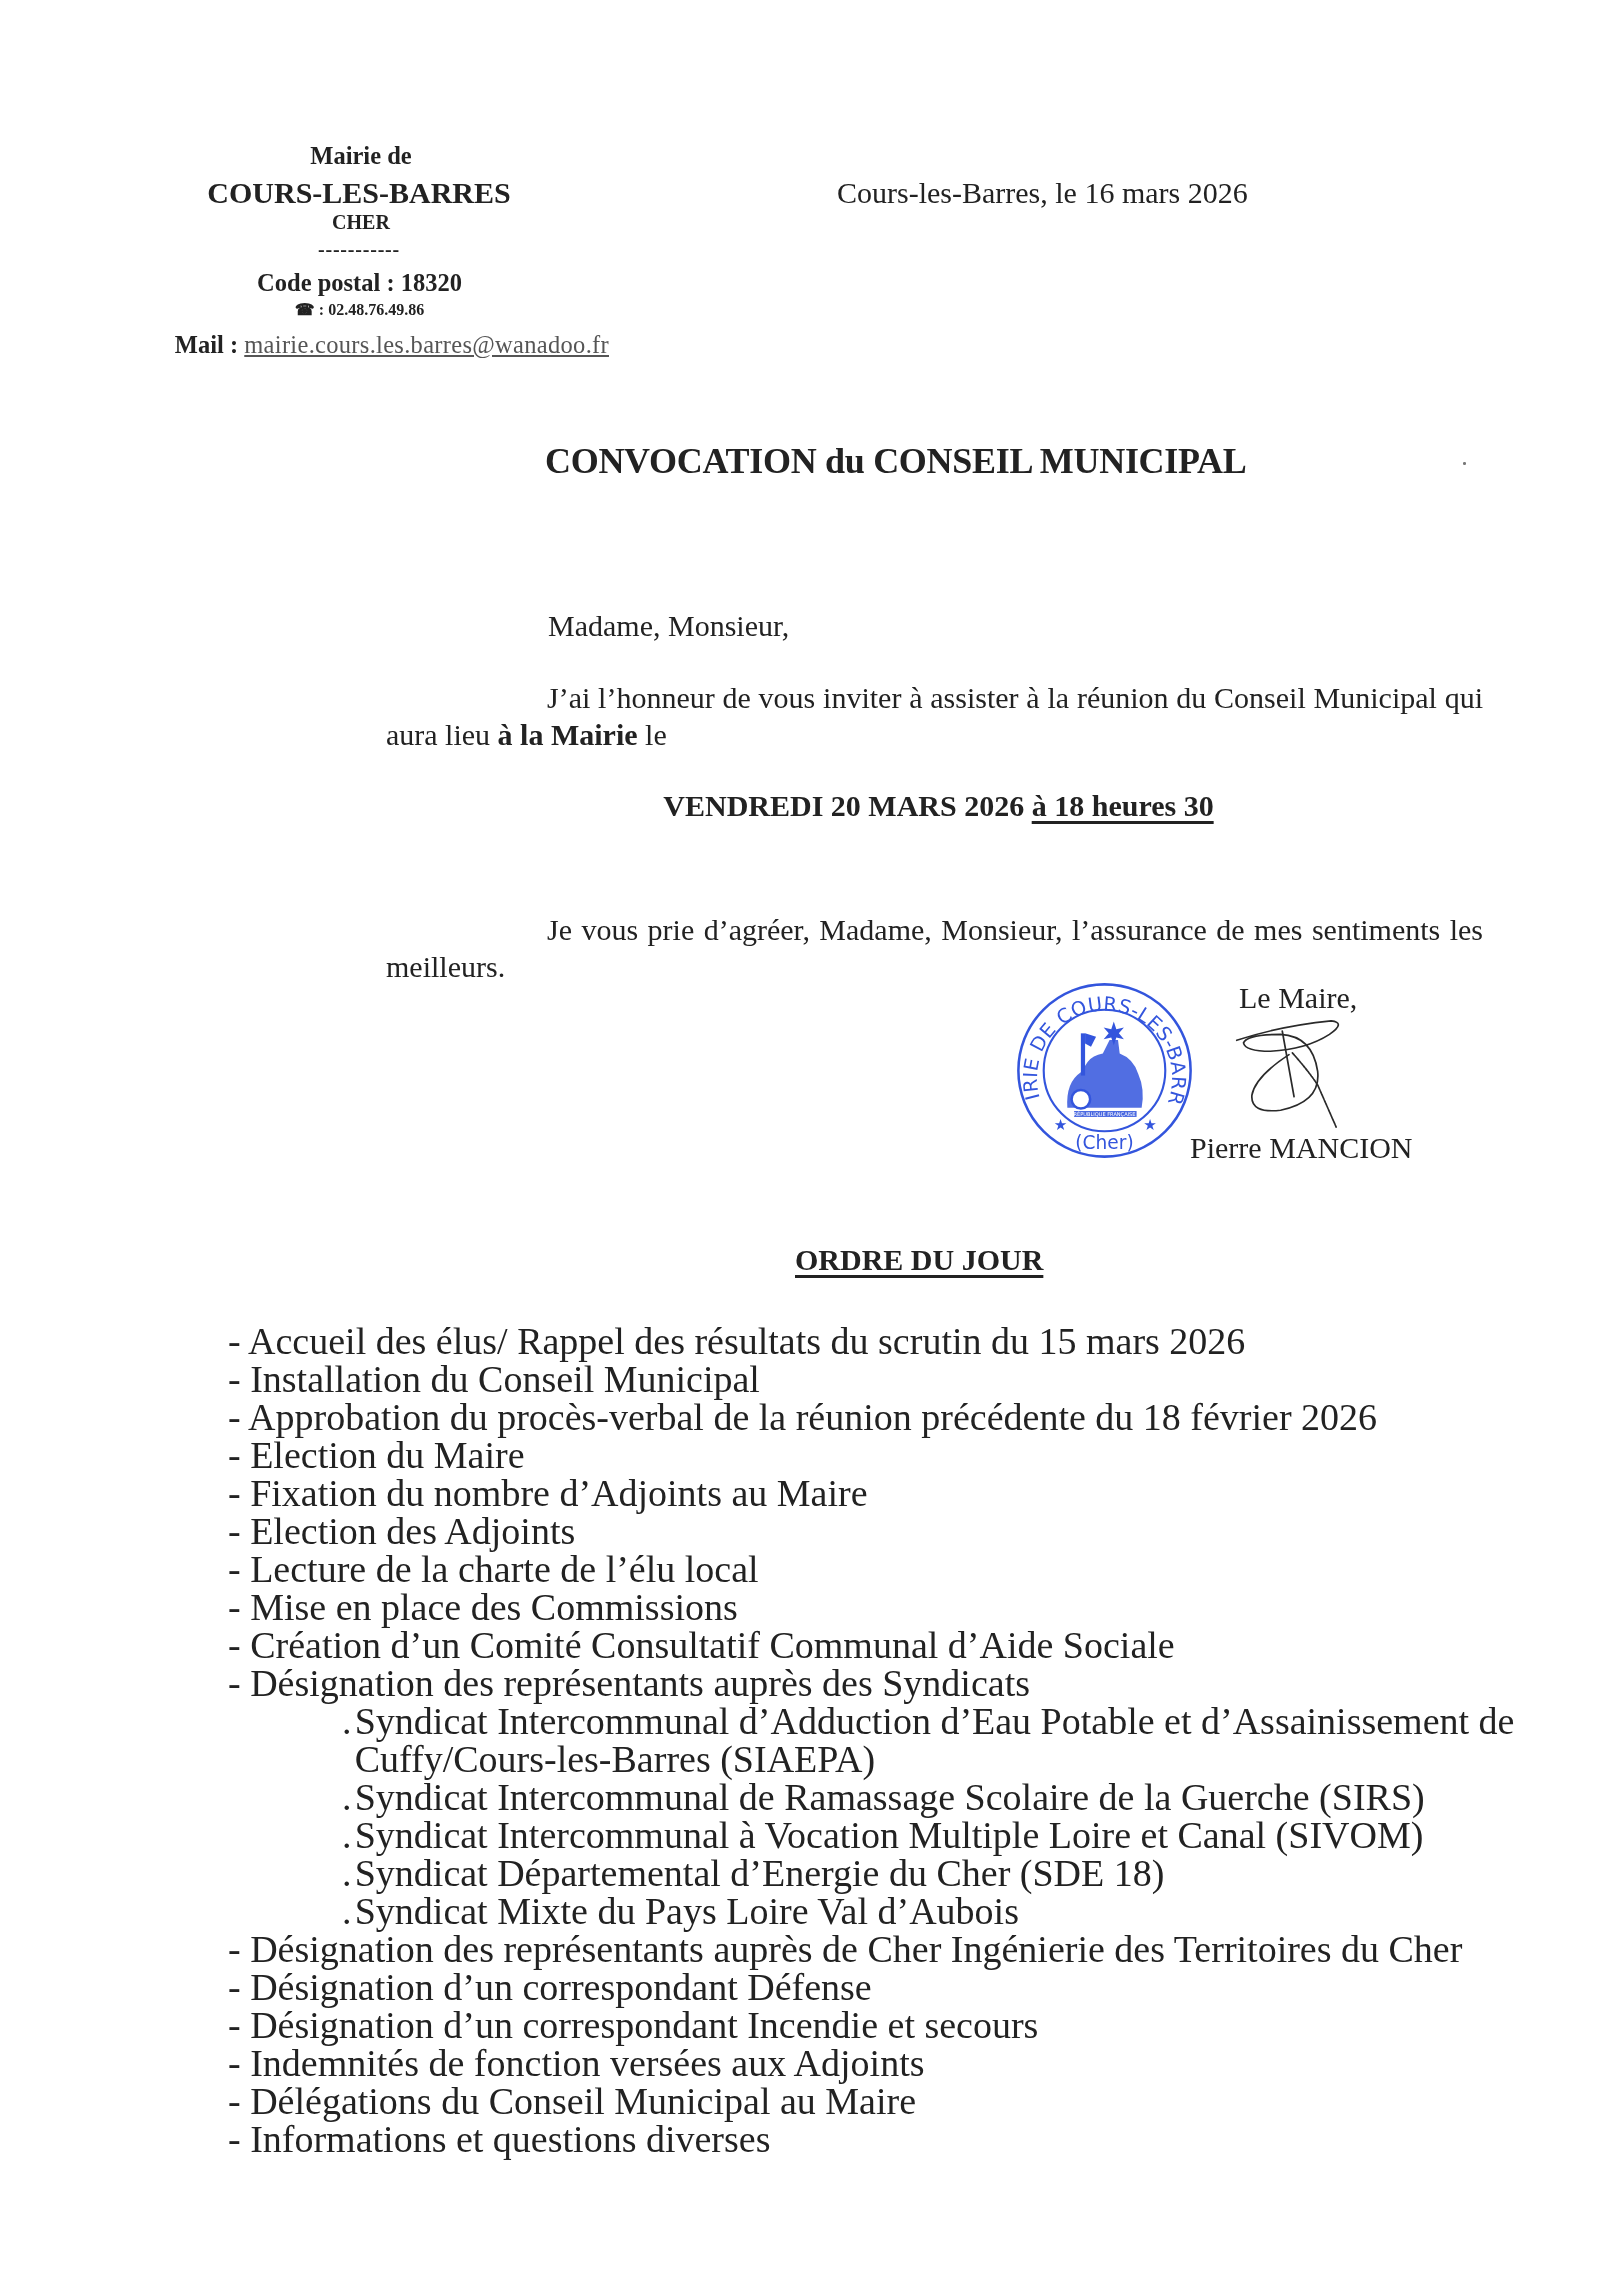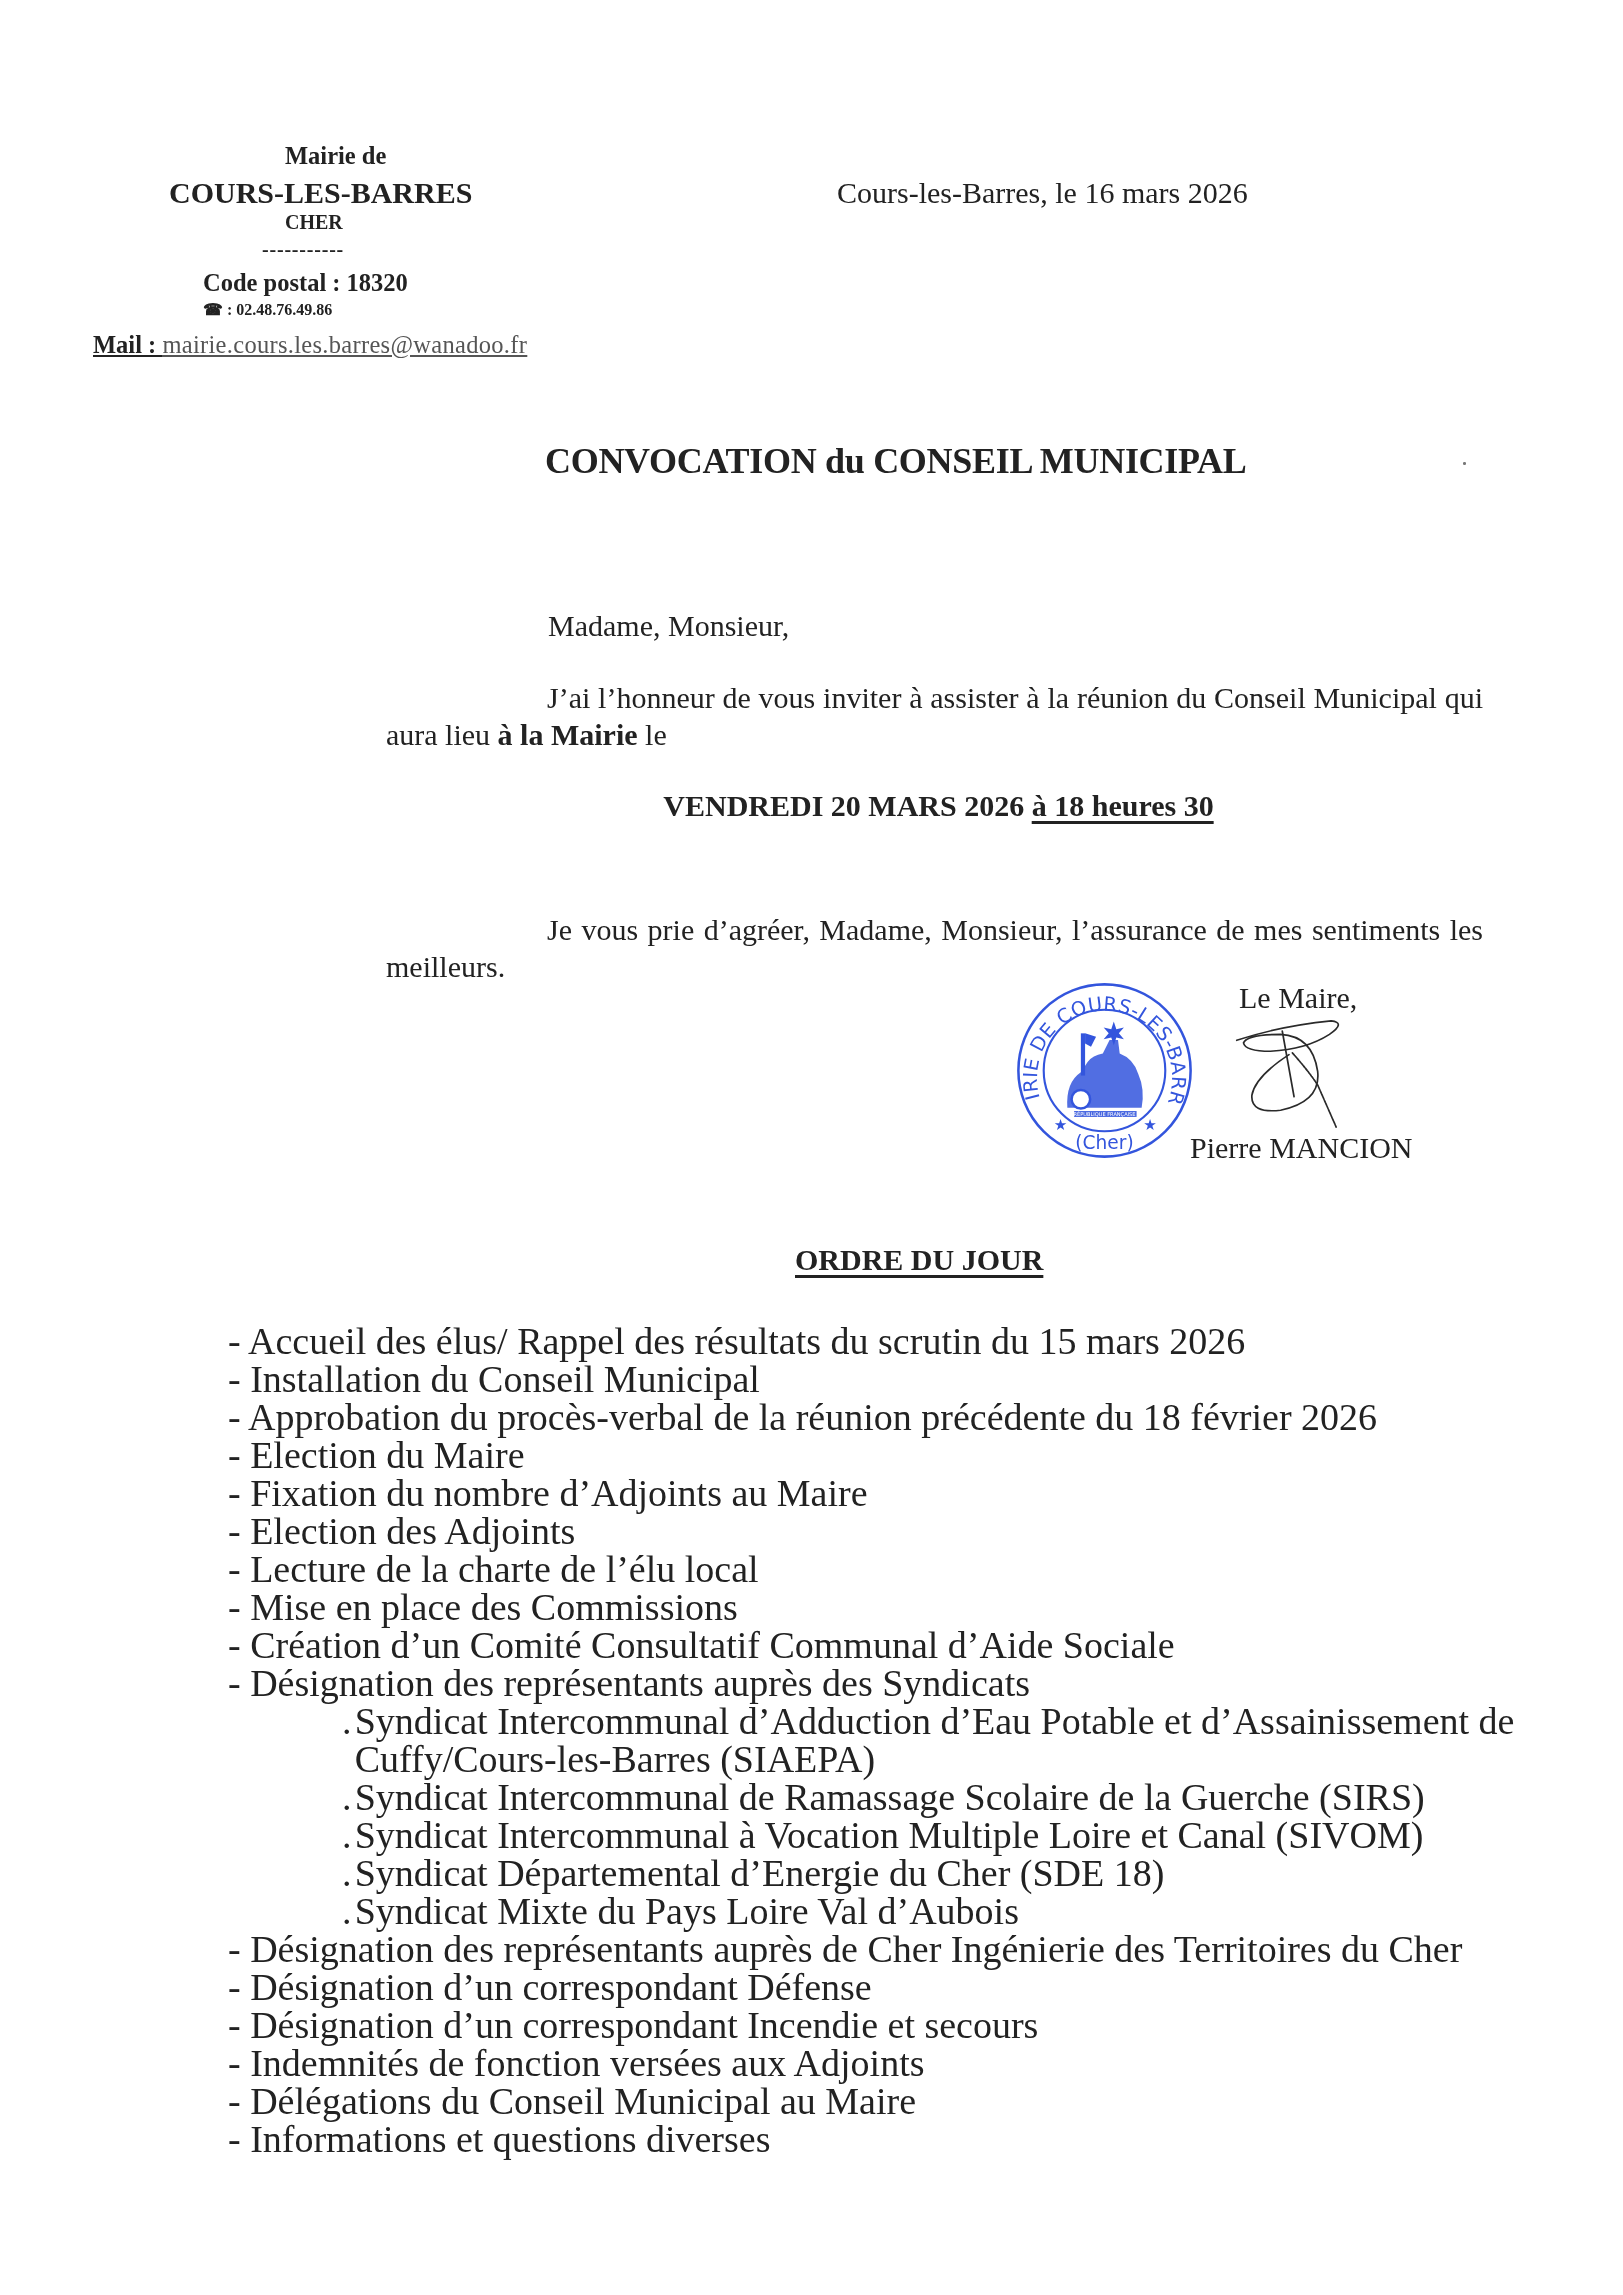--- a/index.html
+++ b/index.html
@@ -3,28 +3,28 @@
 <meta charset="utf-8">
 <style>
   html, body { margin: 0; padding: 0; background: #ffffff; }
   body {
     width: 1623px; height: 2295px; position: relative; overflow: hidden;
     font-family: "Liberation Serif", "DejaVu Serif", serif; color: #222222;
   }
   .abs { position: absolute; }
 
   
-  .hdr-line { position: absolute; font-weight: bold; white-space: nowrap; }
+  .hdr-line { position: absolute; font-weight: bold; text-align: center; white-space: nowrap; }
   #hdr-mairie-de { left: 285px; top: 142px; width: 152px; font-size: 24.5px; }
   #hdr-town { left: 169px; top: 176px; width: 380px; font-size: 30px; }
   #hdr-dept { left: 285px; top: 211px; width: 152px; font-size: 20px; }
   #hdr-dash { left: 262px; top: 238px; width: 194px; font-size: 20px; letter-spacing: 0.8px; }
   #hdr-postal { left: 203px; top: 269px; width: 313px; font-size: 24.5px; }
   #hdr-phone { left: 203px; top: 300px; width: 313px; font-size: 16px; }
-  #hdr-mail { left: 93px; top: 331px; width: 516px; font-size: 24.5px; text-align: left; text-decoration: underline; }
+  #hdr-mail { left: 93px; top: 331px; width: 516px; font-size: 24.5px; text-align: right; }
   #hdr-mail a { font-weight: normal; color: #555555; text-decoration: underline; letter-spacing: 0.3px; }
 
   #date-line { left: 837px; top: 176px; font-size: 30px; white-space: nowrap; }
 
   #title { left: 545px; top: 440px; font-size: 36px; font-weight: bold; 
            text-decoration-thickness: 3.4px; text-underline-offset: 5px; white-space: nowrap; letter-spacing: -0.3px; }
   #speck { left: 1463px; top: 462px; width: 2.5px; height: 2.5px; background: #777; border-radius: 50%; }
 
   .body-text { font-size: 30px; line-height: 37px; }
   #salutation { left: 548px; top: 607px; white-space: nowrap; }

